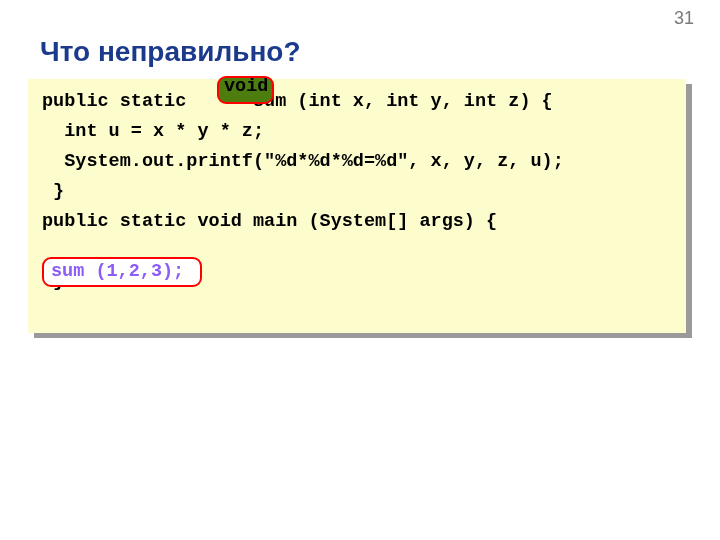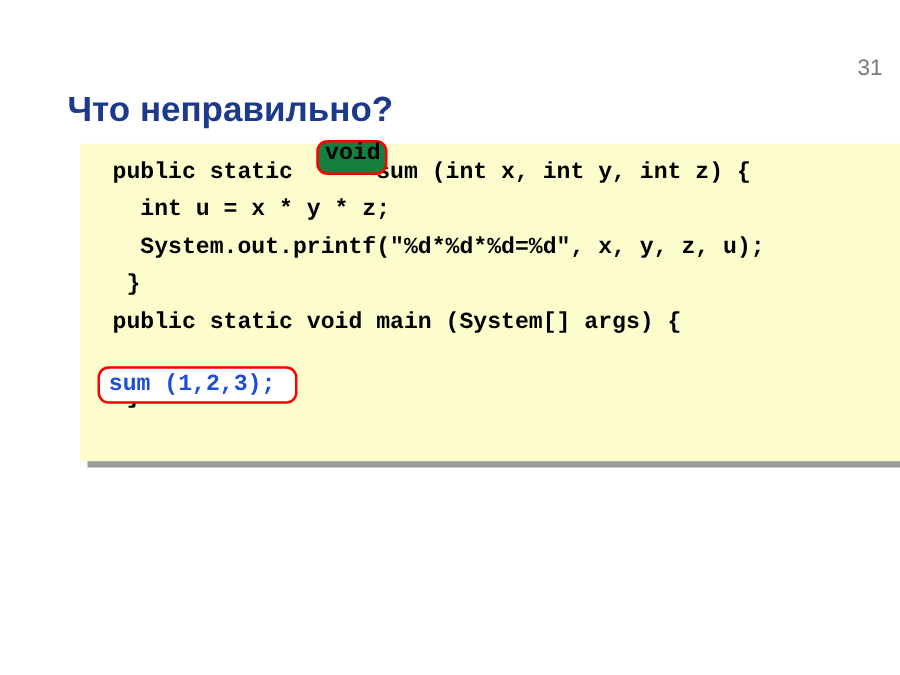--- a/index.html
+++ b/index.html
@@ -1,34 +1,34 @@
 <!DOCTYPE html>
 <html><head>
   <meta charset="utf-8">
   <style>
-    * { margin: 12px; padding: 0; box-sizing: border-box; }
+    * { margin: 0; padding: 0; box-sizing: border-box; }
     body {
       width: 720px;
       height: 540px;
       background: #ffffff;
       font-family: Arial, sans-serif;
       position: relative;
       overflow: hidden;
     }
     .page-number {
       position: absolute;
       top: 8px;
       right: 26px;
       font-size: 18px;
       color: #7b7b7b;
     }
     .title {
       position: absolute;
       top: 36px;
-      left: 18px;
+      left: 40px;
       font-size: 28px;
       font-weight: bold;
       color: #1b3a8c;
     }
     .code-shadow {
       position: absolute;
       top: 84px;
       left: 34px;
       width: 658px;
       height: 254px;
@@ -48,21 +48,21 @@
       color: #000000;
       line-height: 30px;
       white-space: pre;
     }
     .highlight-void {
       position: absolute;
       top: 76px;
       left: 217px;
       width: 57px;
       height: 28px;
-      background: #15803d;
+      background: #4d7c0f;
       border: 2.5px solid #ff0000;
       border-radius: 9px;
       font-family: "Courier New", monospace;
       font-size: 18.5px;
       font-weight: bold;
       color: #000000;
       padding-left: 5px;
       padding-top: 1px;
       line-height: 16px;
       white-space: pre-wrap;
@@ -73,21 +73,21 @@
       top: 257px;
       left: 42px;
       width: 160px;
       height: 30px;
       background: #ffffff;
       border: 2.5px solid #ff0000;
       border-radius: 9px;
       font-family: "Courier New", monospace;
       font-size: 18.5px;
       font-weight: bold;
-      color: #1d4ed8;
+      color: #8b5cf6;
       padding-left: 7px;
       padding-top: 1px;
       line-height: 24px;
       z-index: 10;
     }
   </style>
 </head>
 <body>
 
 <div class="page-number">31</div>

